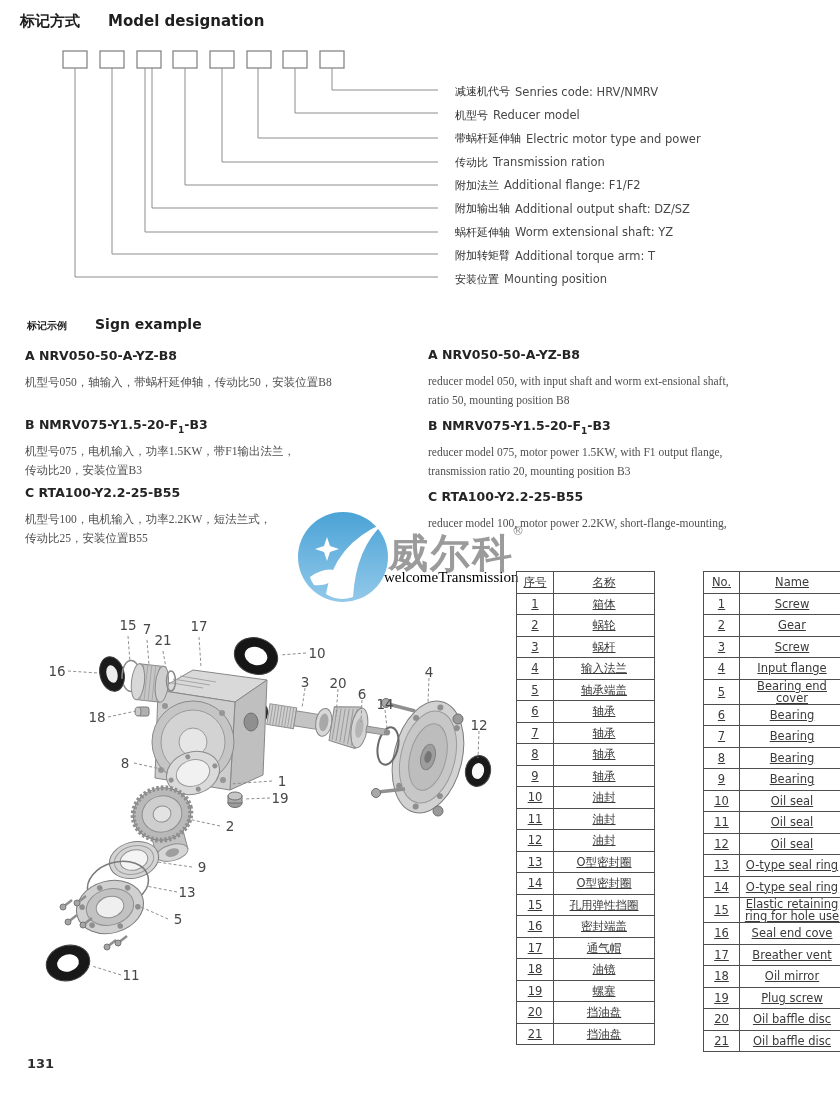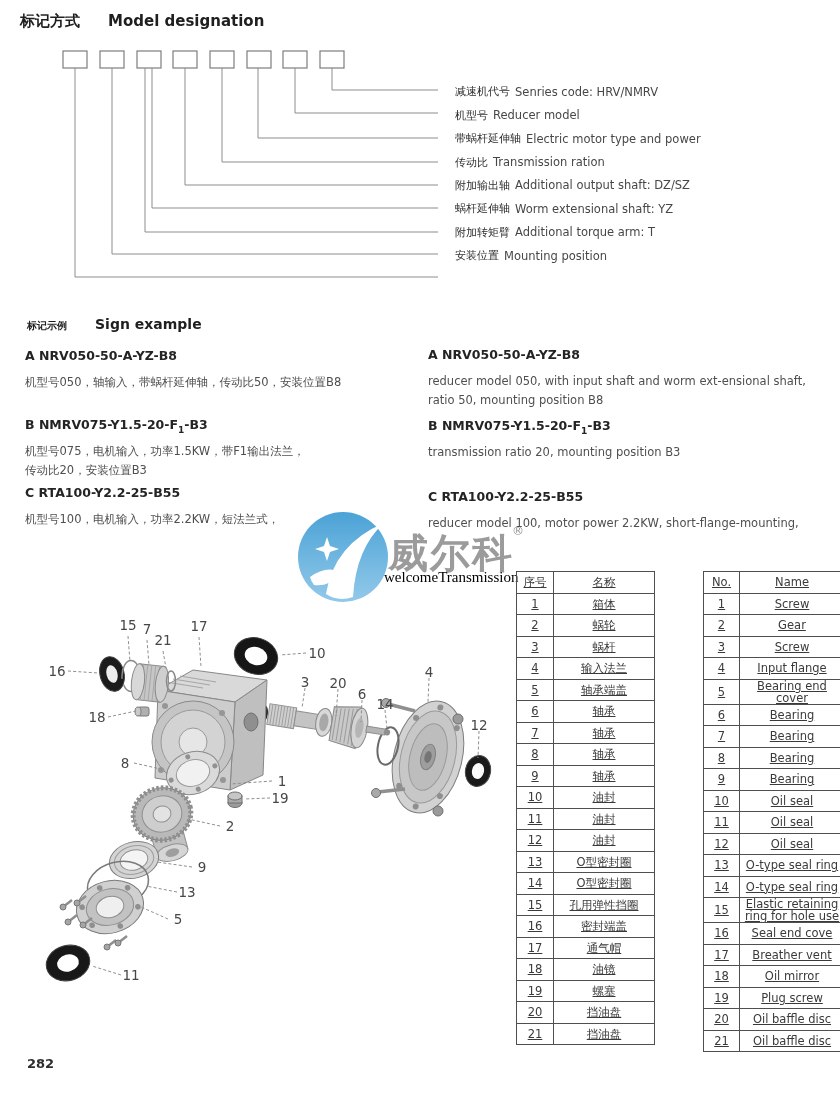--- a/index.html
+++ b/index.html
@@ -12,21 +12,21 @@
   
   .desig-svg{position:absolute;left:0;top:0;}
   .desig-labels{position:absolute;left:455px;top:80px;}
   .dlabel{height:23.45px;display:flex;align-items:center;white-space:nowrap;}
   .lz{font-size:11px;font-weight:normal;color:#2e2e2e;margin-right:5px;}
   .le{font-size:11.5px;color:#474747;}
   
   .ex{position:absolute;white-space:nowrap;}
   .ex-code{font-size:12.5px;font-weight:bold;color:#242424;margin-bottom:7px;}
   .ex-code sub{font-size:9px;}
-  .ex-line{font-size:11.5px;color:#4f4f4f;line-height:19px;}
+  .ex-line{font-size:11.5px;color:#4f4f4f;line-height:19px;font-family:Liberation Serif, serif;}
   
   .logo{position:absolute;left:296px;top:510px;width:250px;height:95px;z-index:0;}
   .logo-zh{position:absolute;left:92px;top:16px;font-size:40px;font-weight:900;
            color:#9b9b9b;letter-spacing:2px;white-space:nowrap;}
   .logo-reg{position:absolute;left:216px;top:14px;font-size:12px;color:#8f8f8f;}
   .logo-en{position:absolute;left:88px;top:59px;font-size:15px;color:#000000;
            font-family:Liberation Serif, serif;white-space:nowrap;}
   .ex, .ptable{z-index:2;}
   
   .exp-svg{position:absolute;left:30px;top:610px;}
@@ -88,20 +88,24 @@
     <div class="dlabel">
       <span class="lz" data-bind="designation.labels.2.zh">带蜗杆延伸轴</span>
       <span class="le" data-bind="designation.labels.2.en">Electric motor type and power</span>
     </div>
 
     <div class="dlabel">
       <span class="lz" data-bind="designation.labels.3.zh">传动比</span>
       <span class="le" data-bind="designation.labels.3.en">Transmission ration</span>
     </div>
 
+    <div class="dlabel">
+      <span class="lz" data-bind="designation.labels.4.zh">附加法兰</span>
+      <span class="le" data-bind="designation.labels.4.en">Additional flange: F1/F2</span>
+    </div>
 
     <div class="dlabel">
       <span class="lz" data-bind="designation.labels.5.zh">附加输出轴</span>
       <span class="le" data-bind="designation.labels.5.en">Additional output shaft: DZ/SZ</span>
     </div>
 
     <div class="dlabel">
       <span class="lz" data-bind="designation.labels.6.zh">蜗杆延伸轴</span>
       <span class="le" data-bind="designation.labels.6.en">Worm extensional shaft: YZ</span>
     </div>
@@ -127,29 +131,31 @@
     <div class="ex-line" data-bind="sign_example.zh.0.lines.0">机型号050，轴输入，带蜗杆延伸轴，传动比50，安装位置B8</div>
   </div>
   <div class="ex" style="left:25px;top:417px;">
     <div class="ex-code"><span data-bind="sign_example.zh.1.code_pre">B NMRV075-Y1.5-20-F</span><sub data-bind="sign_example.zh.1.code_sub">1</sub><span data-bind="sign_example.zh.1.code_post">-B3</span></div>
     <div class="ex-line" data-bind="sign_example.zh.1.lines.0">机型号075，电机输入，功率1.5KW，带F1输出法兰，</div>
     <div class="ex-line" data-bind="sign_example.zh.1.lines.1">传动比20，安装位置B3</div>
   </div>
   <div class="ex" style="left:25px;top:485px;">
     <div class="ex-code"><span data-bind="sign_example.zh.2.code_pre">C RTA100-Y2.2-25-B55</span><sub data-bind="sign_example.zh.2.code_sub"></sub><span data-bind="sign_example.zh.2.code_post"></span></div>
     <div class="ex-line" data-bind="sign_example.zh.2.lines.0">机型号100，电机输入，功率2.2KW，短法兰式，</div>
+    <div class="ex-line" data-bind="sign_example.zh.2.lines.1">传动比25，安装位置B55</div>
   </div>
 
   <div class="ex" style="left:428px;top:347px;">
     <div class="ex-code"><span data-bind="sign_example.en.0.code_pre">A NRV050-50-A-YZ-B8</span><sub data-bind="sign_example.en.0.code_sub"></sub><span data-bind="sign_example.en.0.code_post"></span></div>
     <div class="ex-line" data-bind="sign_example.en.0.lines.0">reducer model 050, with input shaft and worm ext-ensional shaft,</div>
     <div class="ex-line" data-bind="sign_example.en.0.lines.1">ratio 50, mounting position B8</div>
   </div>
   <div class="ex" style="left:428px;top:418px;">
     <div class="ex-code"><span data-bind="sign_example.en.1.code_pre">B NMRV075-Y1.5-20-F</span><sub data-bind="sign_example.en.1.code_sub">1</sub><span data-bind="sign_example.en.1.code_post">-B3</span></div>
+    <div class="ex-line" data-bind="sign_example.en.1.lines.0">reducer model 075, motor power 1.5KW, with F1 output flange,</div>
     <div class="ex-line" data-bind="sign_example.en.1.lines.1">transmission ratio 20, mounting position B3</div>
   </div>
   <div class="ex" style="left:428px;top:489px;">
     <div class="ex-code"><span data-bind="sign_example.en.2.code_pre">C RTA100-Y2.2-25-B55</span><sub data-bind="sign_example.en.2.code_sub"></sub><span data-bind="sign_example.en.2.code_post"></span></div>
     <div class="ex-line" data-bind="sign_example.en.2.lines.0">reducer model 100, motor power 2.2KW, short-flange-mounting,</div>
   </div>
 
   <div class="logo">
     <svg width="95" height="95" viewBox="0 0 95 95">
       <defs>
@@ -619,14 +625,14 @@
         <td data-bind="parts_table_en.rows.19.name">Oil baffle disc</td>
       </tr>
 
       <tr>
         <td data-bind="parts_table_en.rows.20.no">21</td>
         <td data-bind="parts_table_en.rows.20.name">Oil baffle disc</td>
       </tr>
     </tbody>
   </table>
 
-  <div class="page-num" data-bind="page.number">282</div>
+  <div class="page-num" data-bind="page.number">131</div>
 </div>
 
 </body></html>

